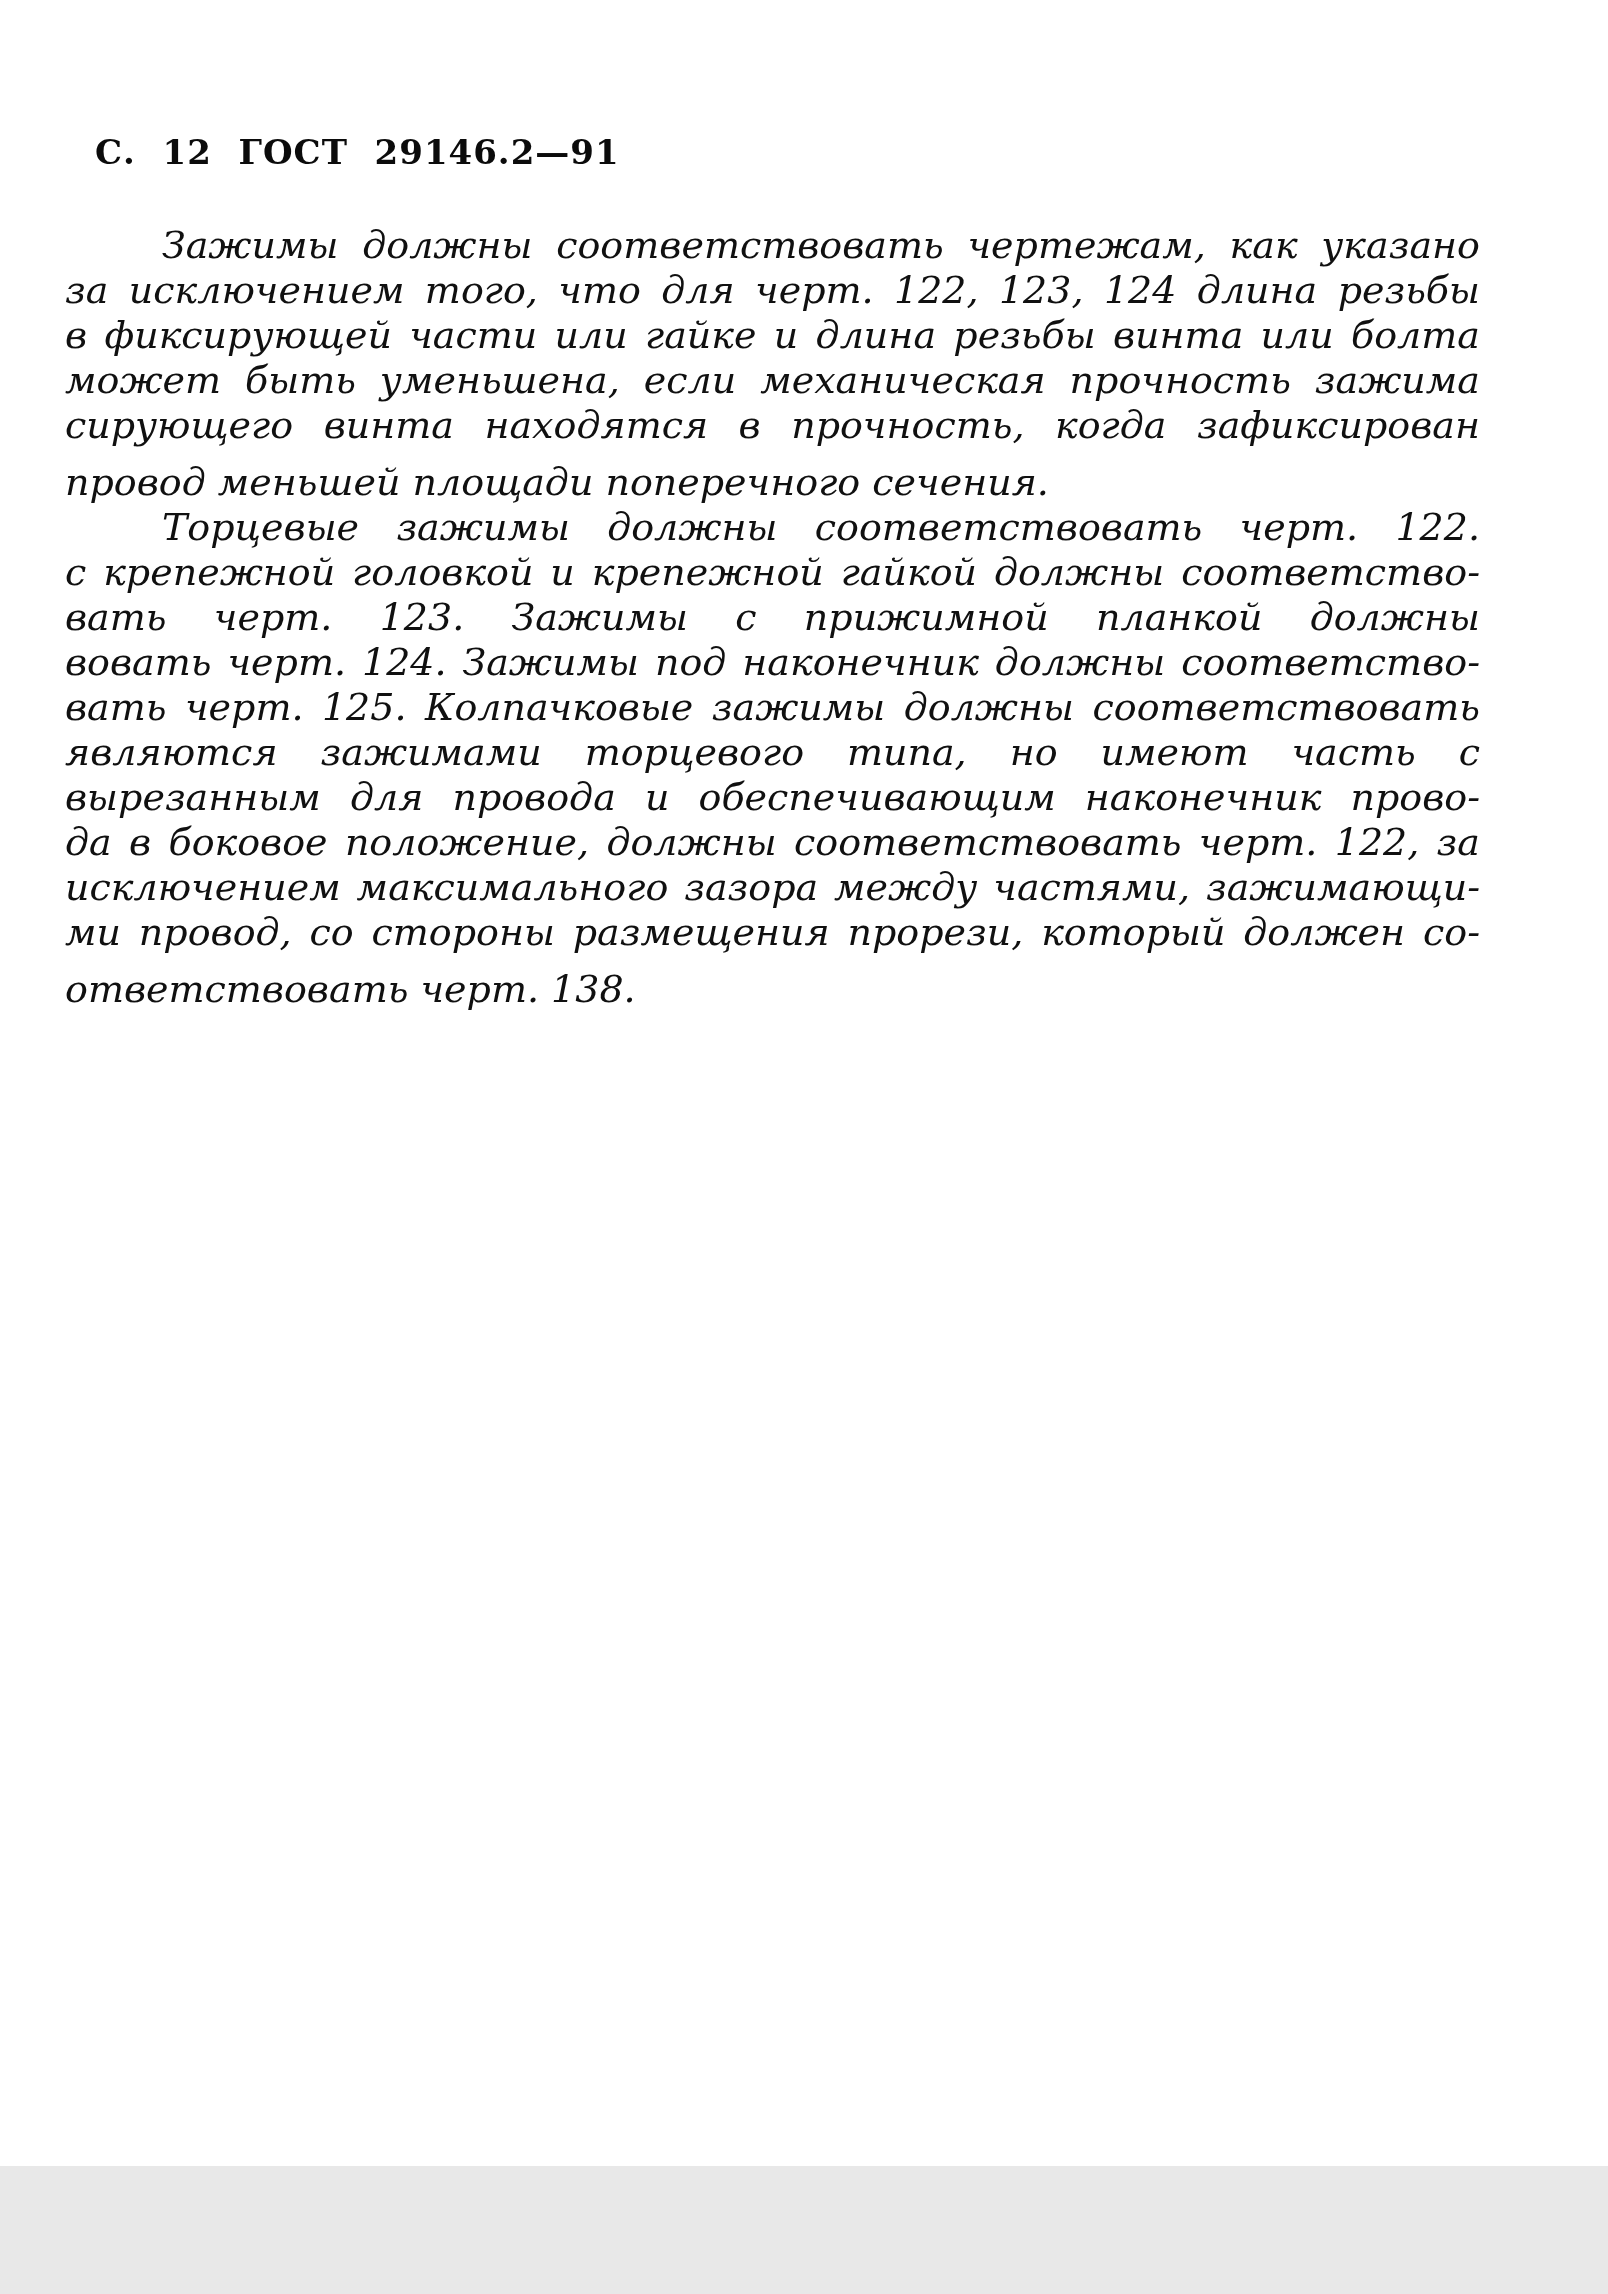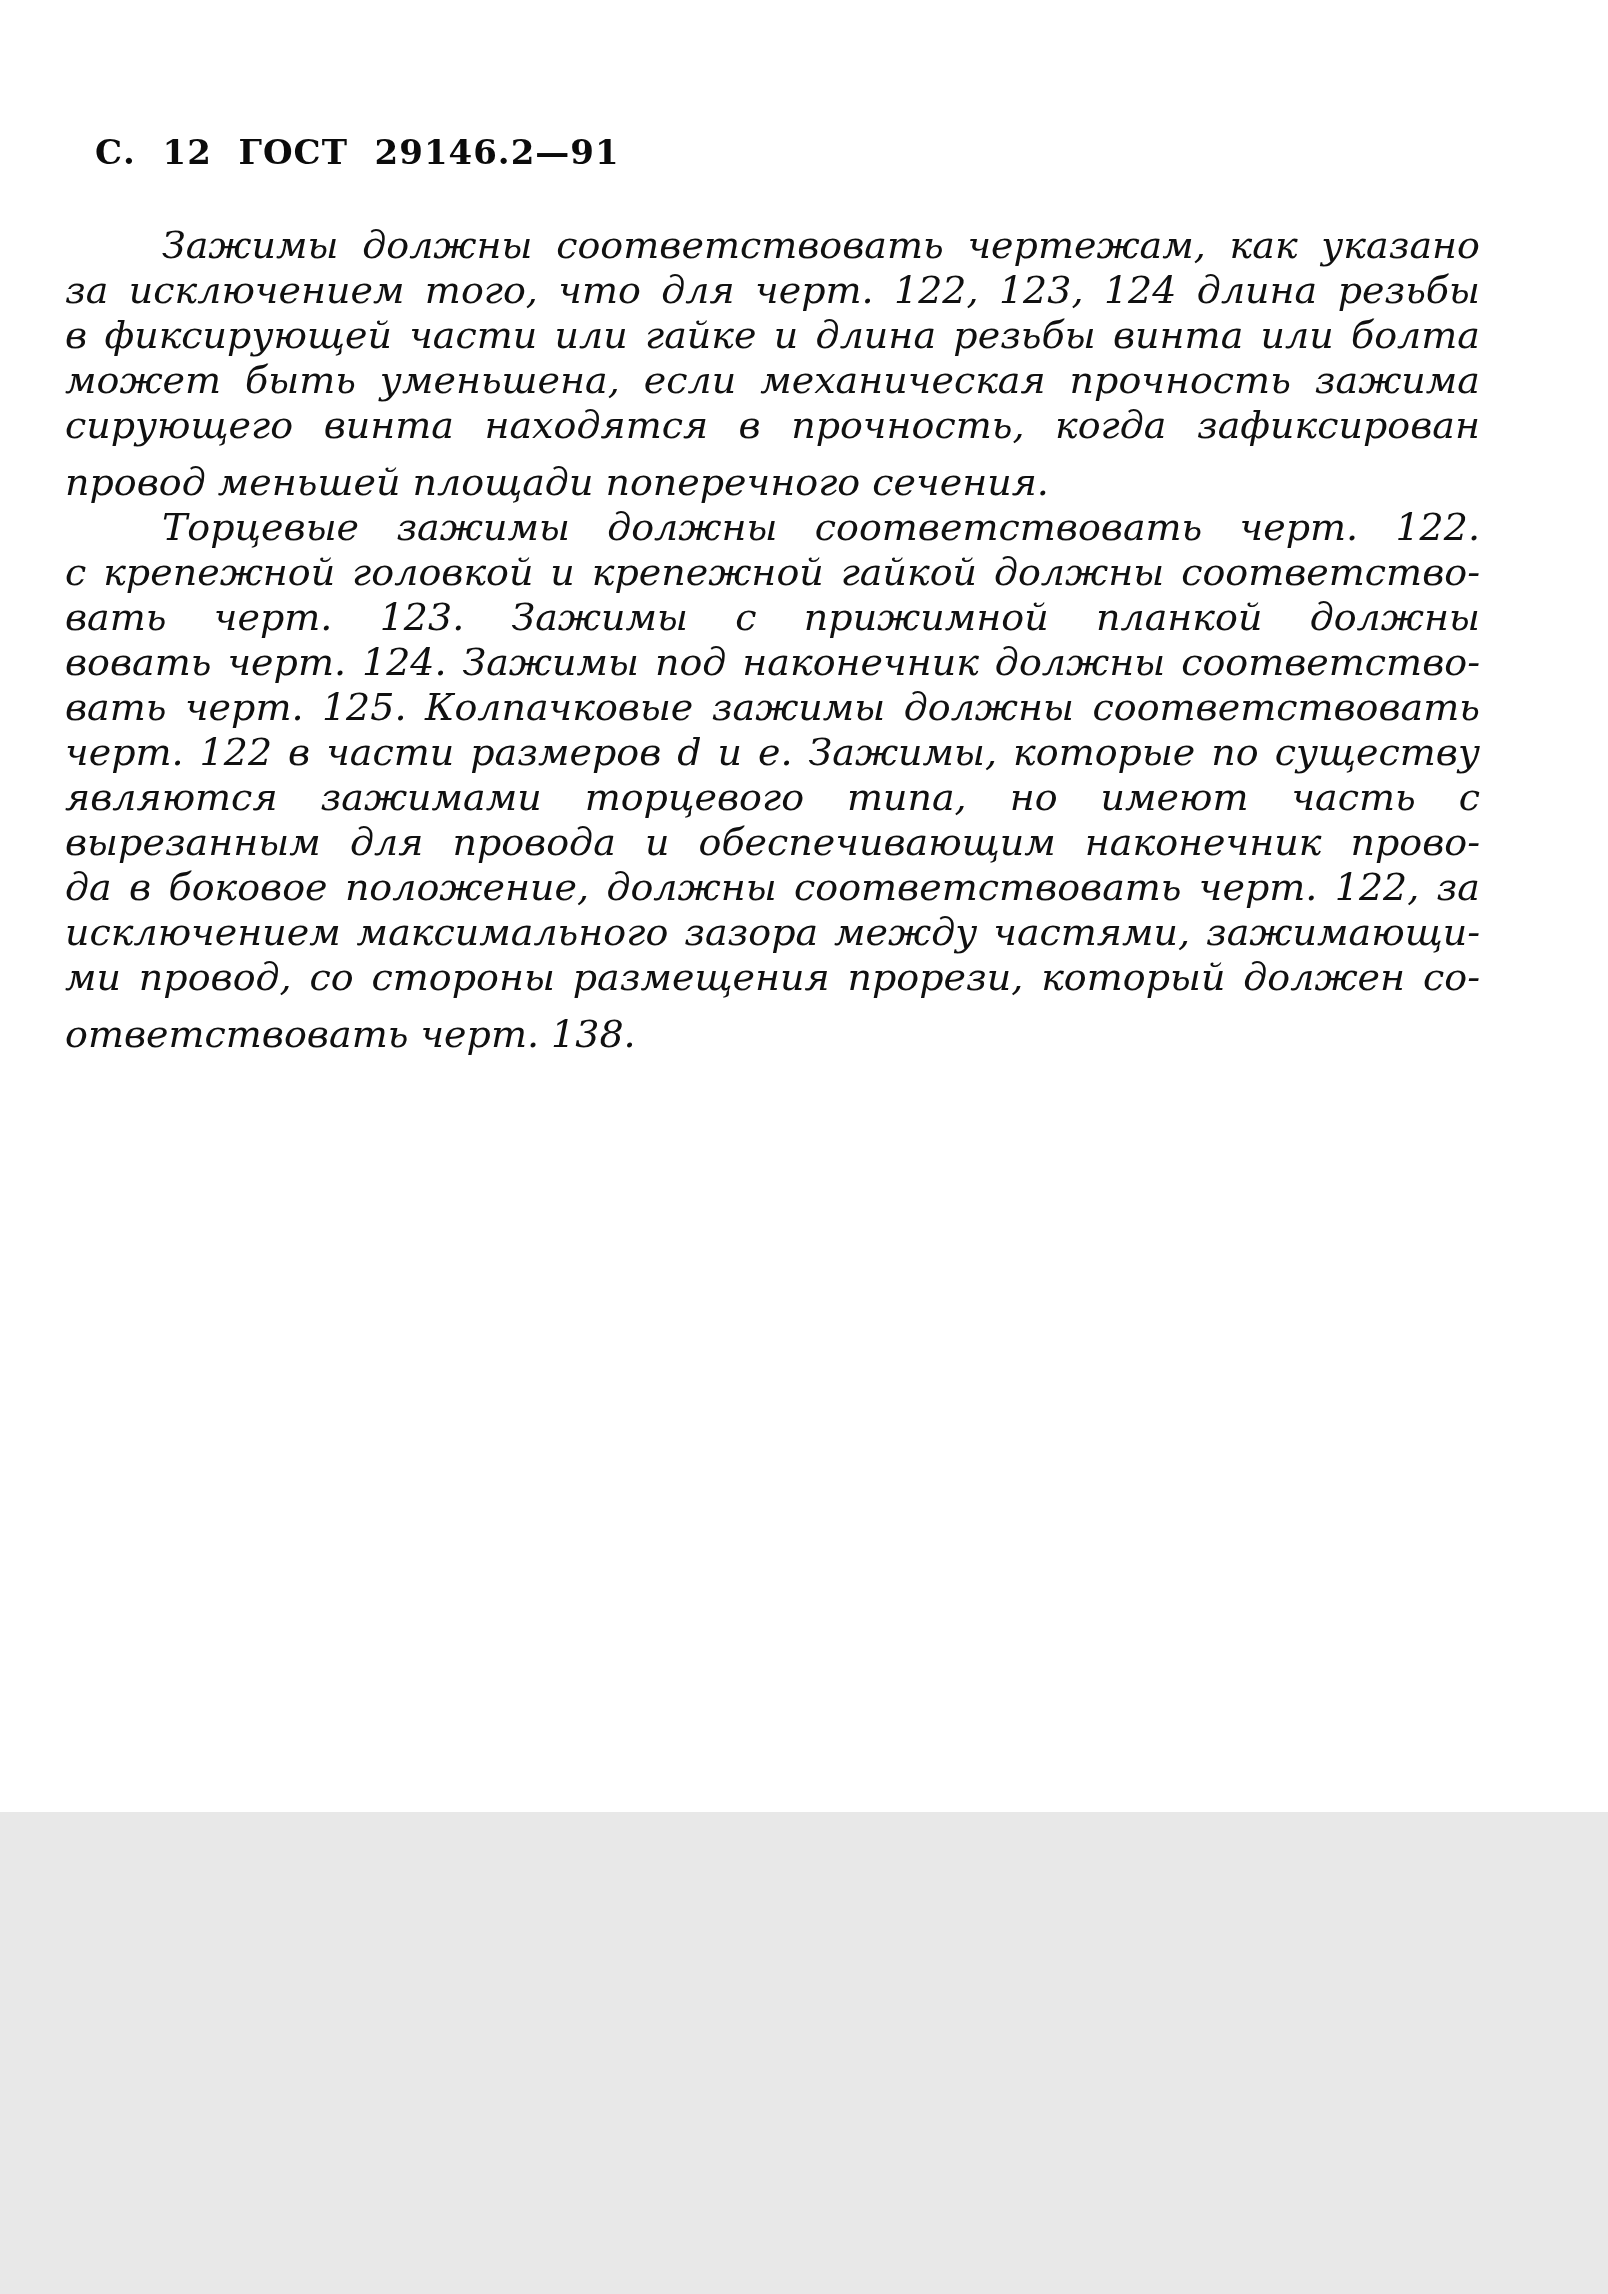--- a/index.html
+++ b/index.html
@@ -3,21 +3,21 @@
 <meta charset="utf-8">
 <style>
   html, body {
     margin: 0;
     padding: 0;
     background: #e8e8e8;
   }
   .page {
     position: relative;
     width: 1609px;
-    height: 1812px;
+    height: 2166px;
     background: #ffffff;
     color: #0e0e0e;
     overflow: hidden;
     font-family: "DejaVu Serif", serif;
   }
   .running-header {
     position: absolute;
     left: 95px;
     top: 132px;
     font-family: "DejaVu Serif", serif;
@@ -78,21 +78,20 @@
       <span class="line">сирующего винта находятся в прочность, когда зафиксирован</span>
       <span class="line last">провод меньшей площади поперечного сечения.</span>
     </div>
 
     <div class="para">
       <span class="line indent">Торцевые зажимы должны соответствовать черт. 122. Зажимы</span>
       <span class="line">с крепежной головкой и крепежной гайкой должны соответство-</span>
       <span class="line">вать черт. 123. Зажимы с прижимной планкой должны соответст-</span>
       <span class="line">вовать черт. 124. Зажимы под наконечник должны соответство-</span>
       <span class="line">вать черт. 125. Колпачковые зажимы должны соответствовать</span>
-      <span class="line">черт. 122 в части размеров d и е. Зажимы, которые по существу</span>
       <span class="line">являются зажимами торцевого типа, но имеют часть с отверстием,</span>
       <span class="line">вырезанным для провода и обеспечивающим наконечник прово-</span>
       <span class="line">да в боковое положение, должны соответствовать черт. 122, за</span>
       <span class="line">исключением максимального зазора между частями, зажимающи-</span>
       <span class="line">ми провод, со стороны размещения прорези, который должен со-</span>
       <span class="line last">ответствовать черт. 138.</span>
     </div>
 
   </div>
 </div>

